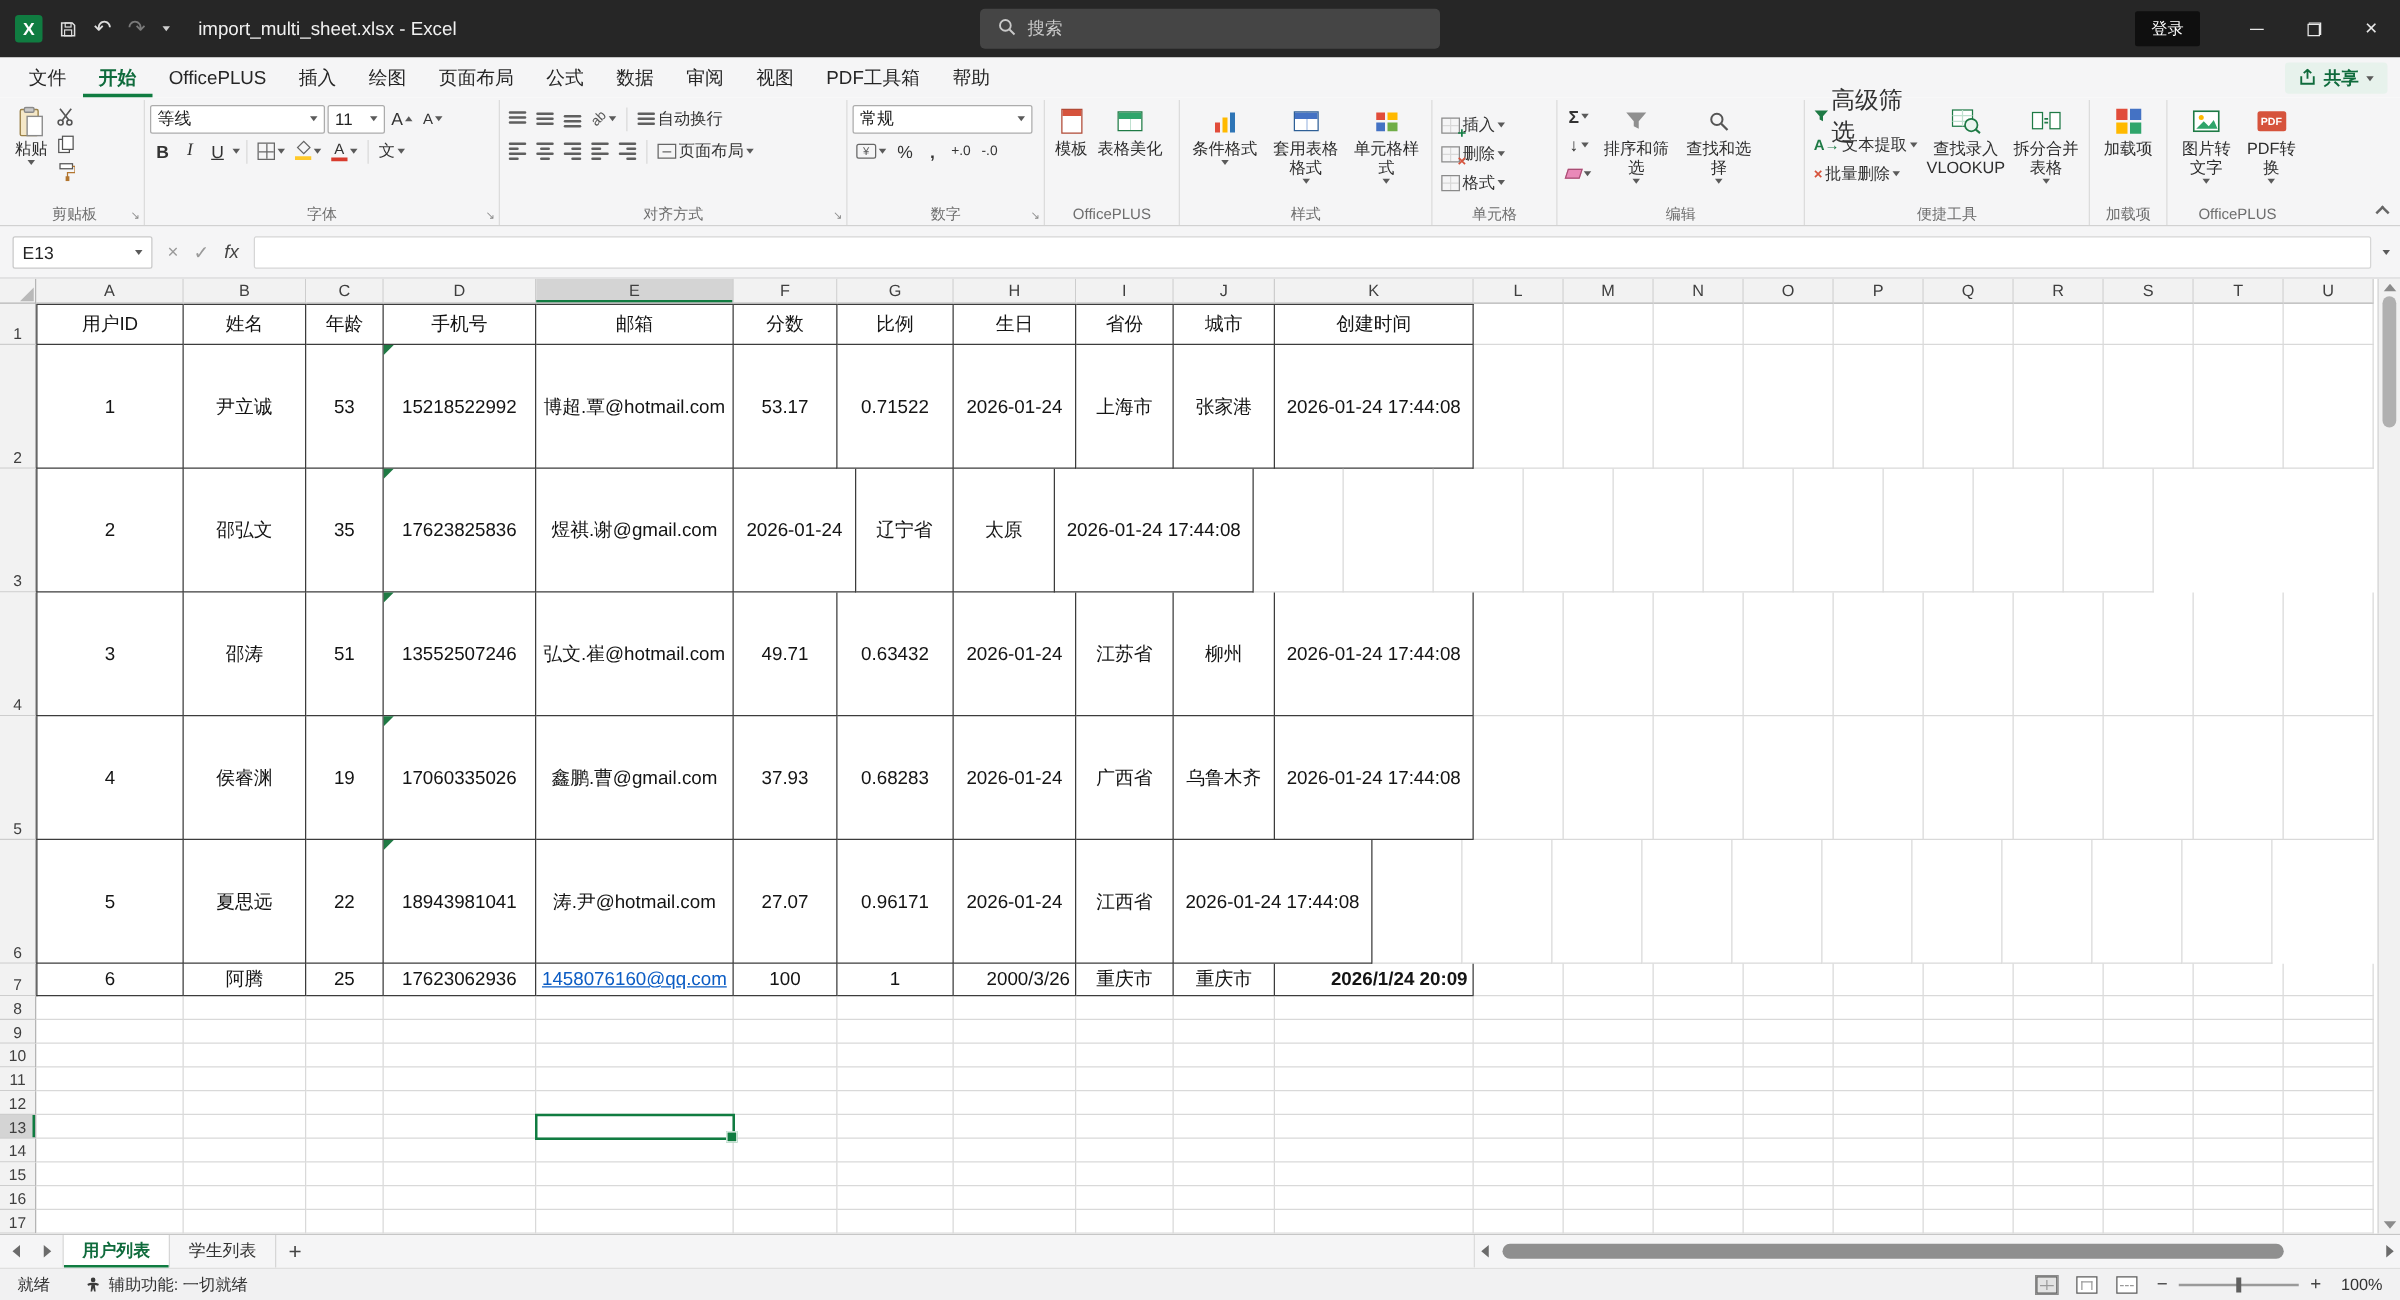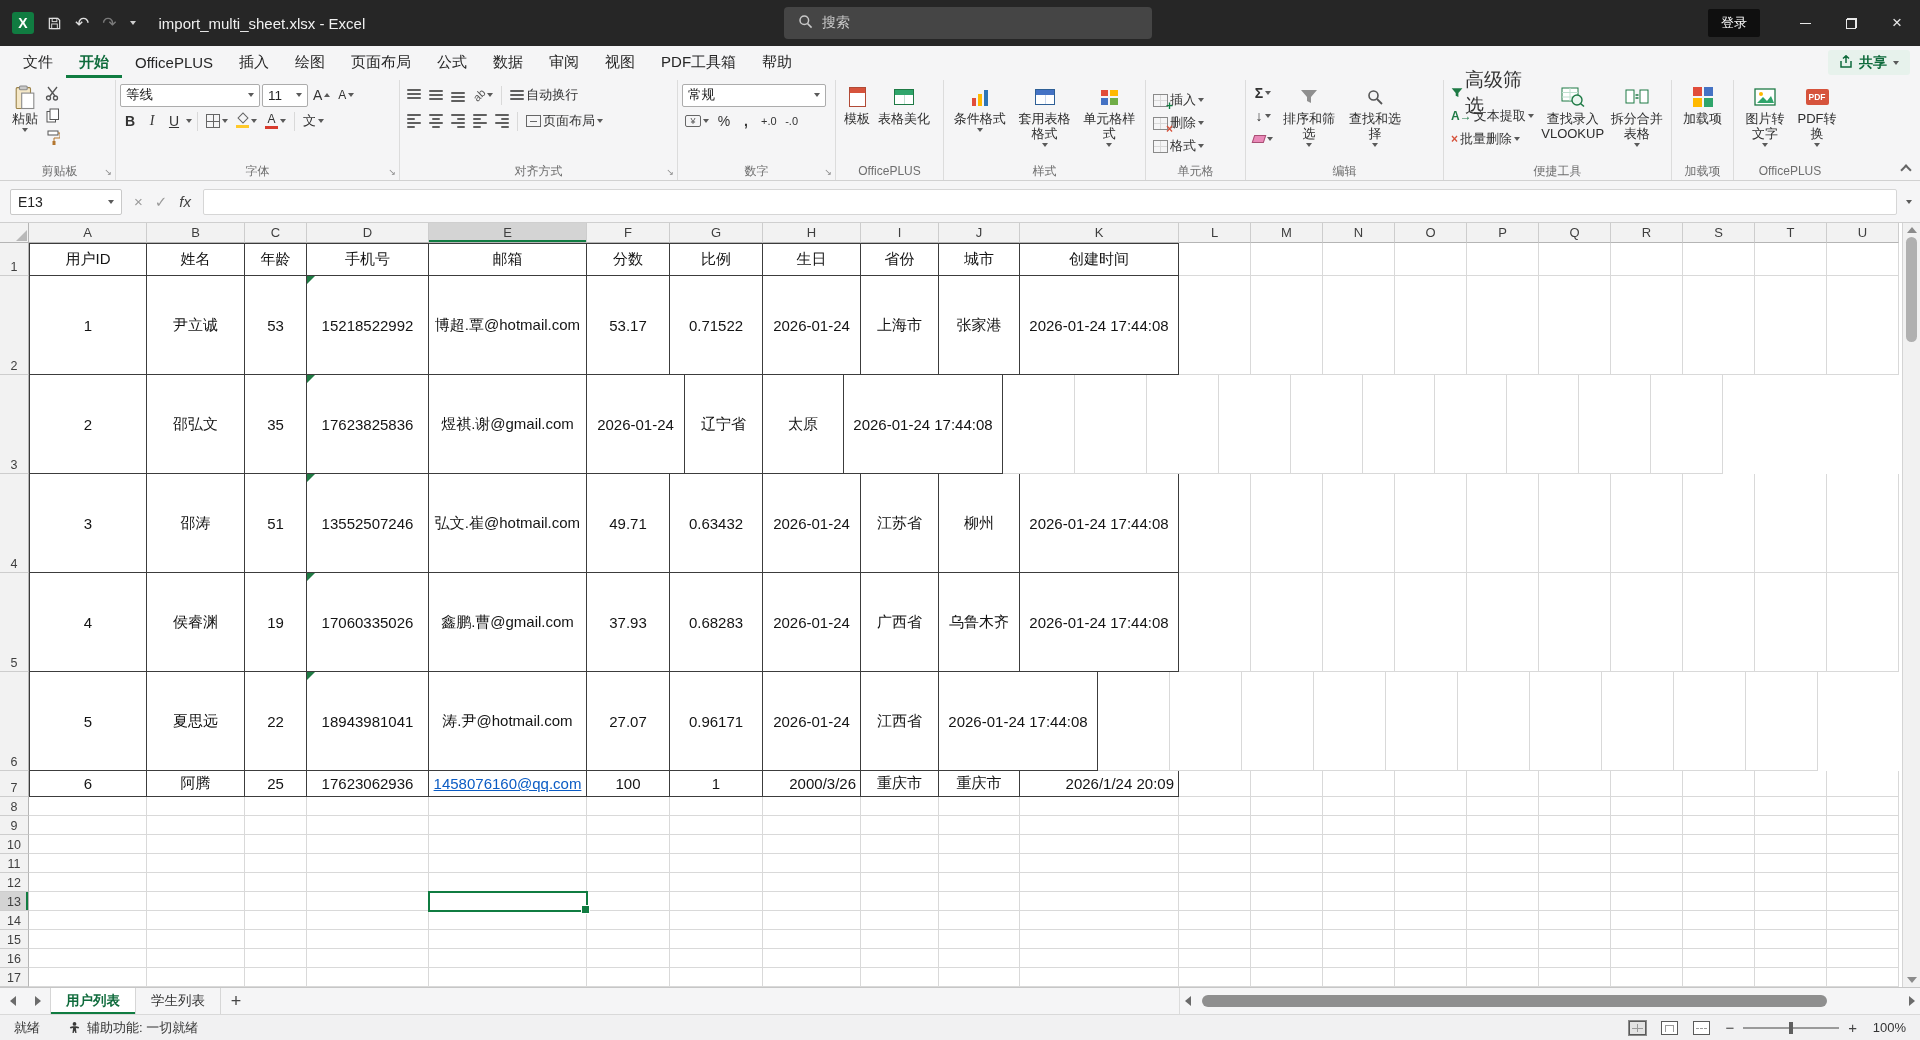--- a/index.html
+++ b/index.html
@@ -794,21 +794,21 @@
             <div class="cell tb" style="width: 62px;">25</div>
             <div class="cell tb" style="width: 122px;">17623062936</div>
             <div class="cell tb" style="width: 158px;">
               <span class="link">1458076160@qq.com</span>
             </div>
             <div class="cell tb" style="width: 83px;">100</div>
             <div class="cell tb" style="width: 93px;">1</div>
             <div class="cell tb ra" style="width: 98px;">2000/3/26</div>
             <div class="cell tb" style="width: 78px;">重庆市</div>
             <div class="cell tb" style="width: 81px;">重庆市</div>
-            <div class="cell tb ra" style="width: 159px;">2026/1/24 20:09</div>
+            <div class="cell tb ra" style="width: 159px; font-weight: bold;">2026/1/24 20:09</div>
             <div class="cell" style="width: 72px;"></div>
             <div class="cell" style="width: 72px;"></div>
             <div class="cell" style="width: 72px;"></div>
             <div class="cell" style="width: 72px;"></div>
             <div class="cell" style="width: 72px;"></div>
             <div class="cell" style="width: 72px;"></div>
             <div class="cell" style="width: 72px;"></div>
             <div class="cell" style="width: 72px;"></div>
             <div class="cell" style="width: 72px;"></div>
             <div class="cell" style="width: 72px;"></div>

